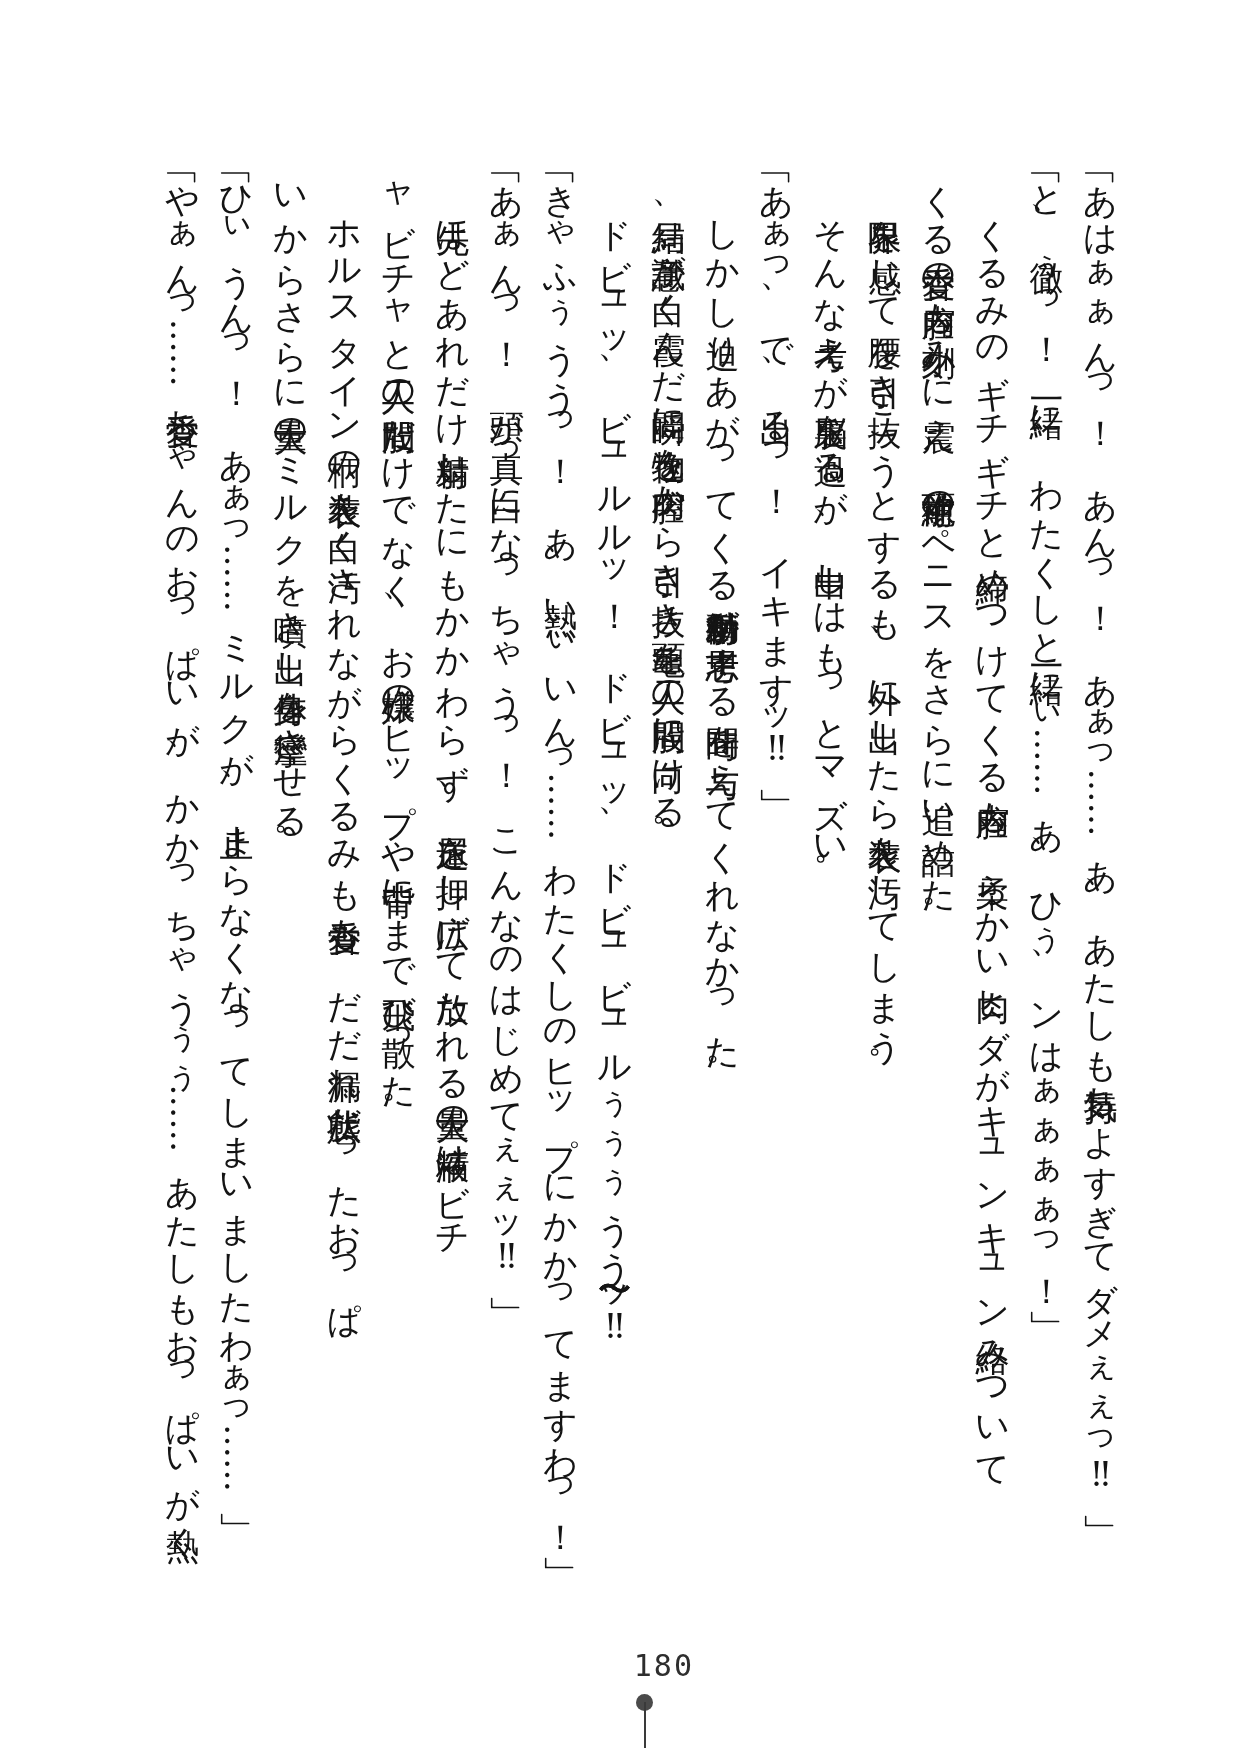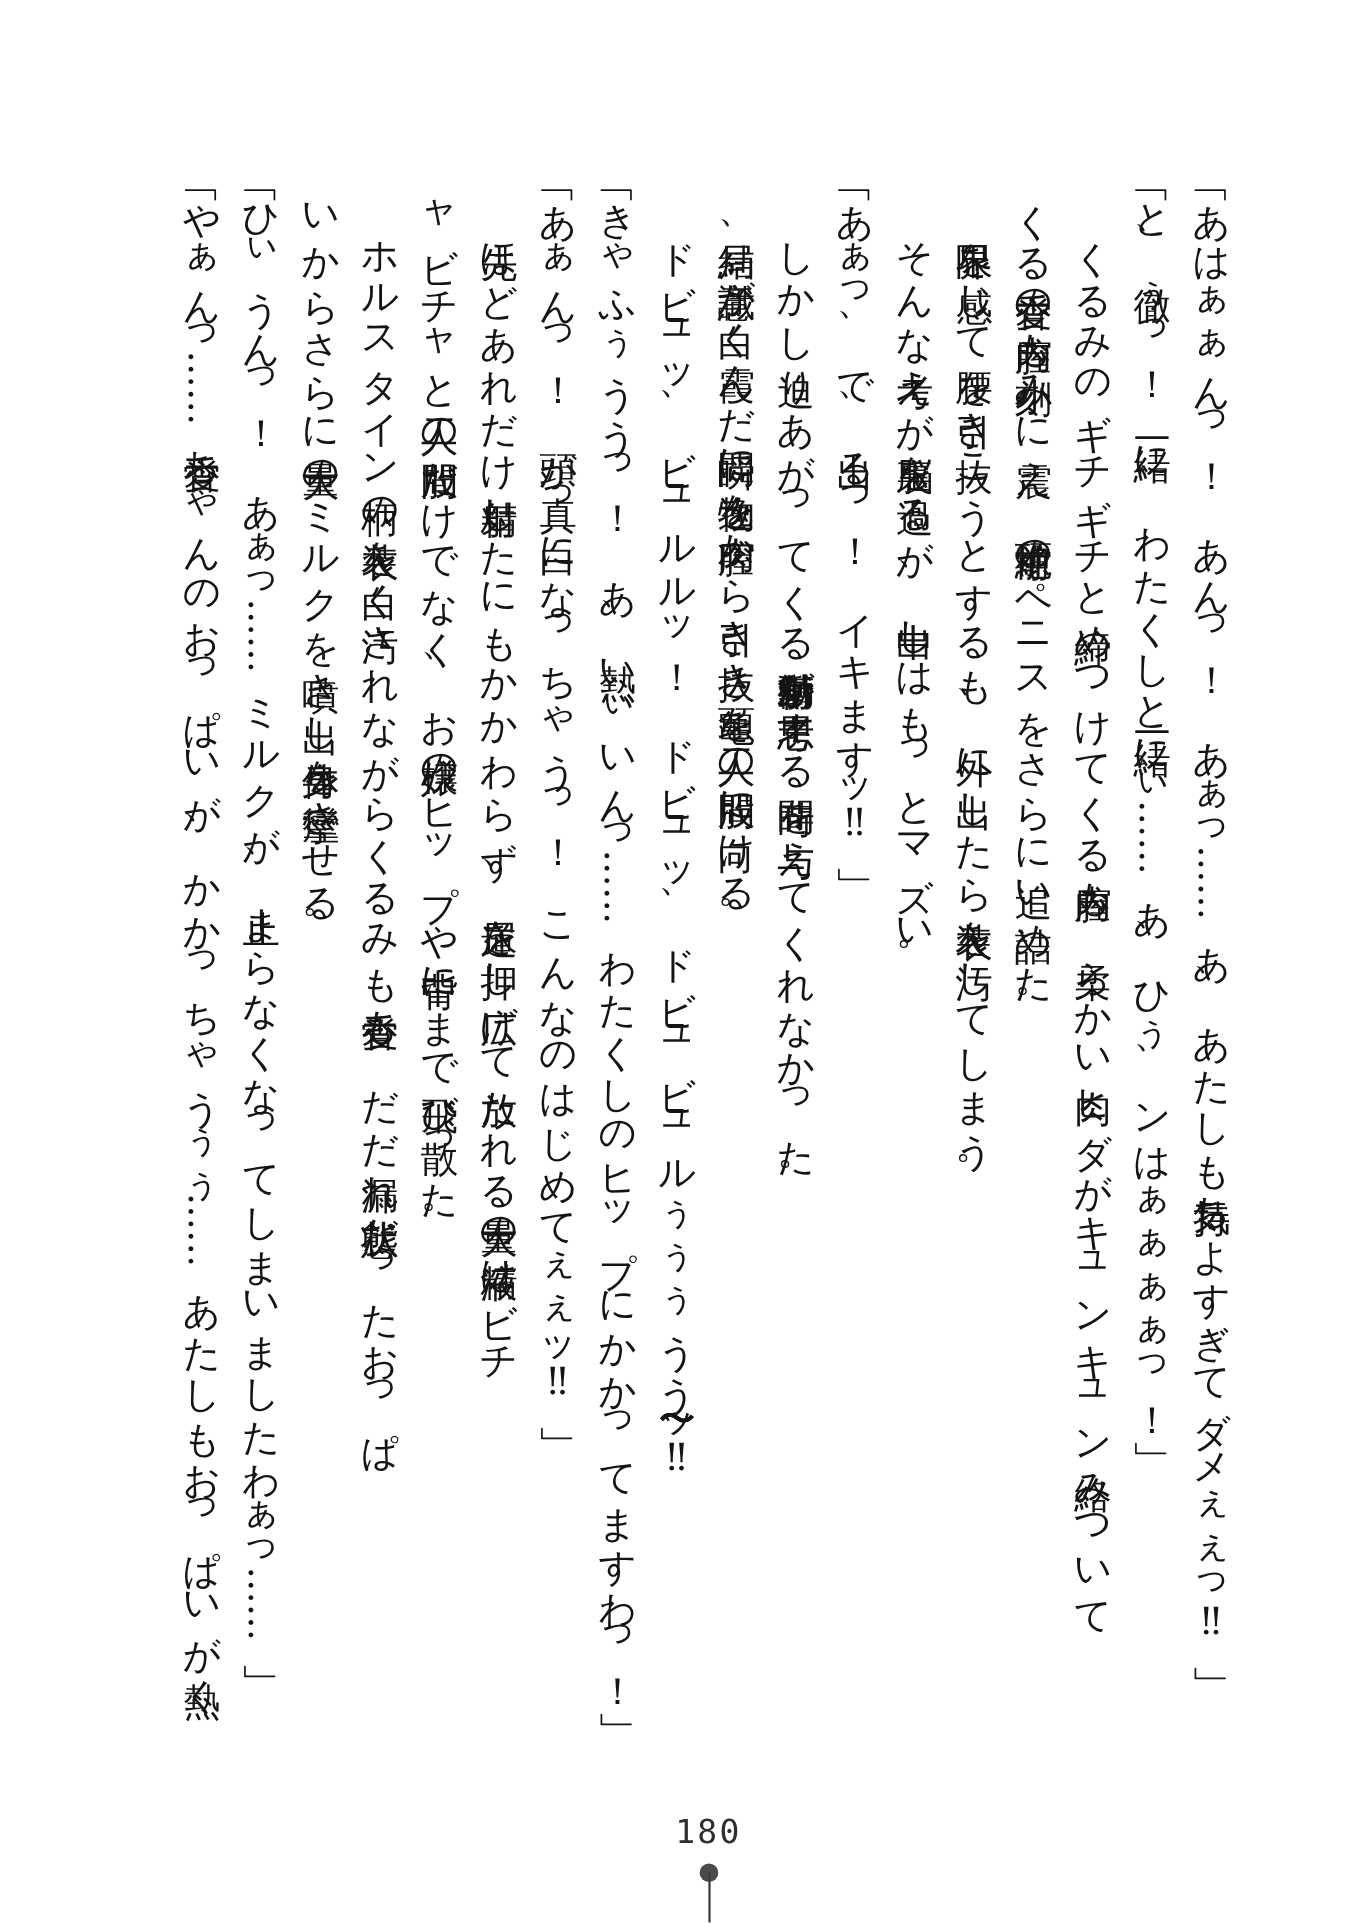--- a/index.html
+++ b/index.html
@@ -42,21 +42,21 @@
     left: 0;
     top: 1640px;
     width: 1240px;
     height: 108px;
   }
   .page-number {
     position: absolute;
     left: 594px;
     top: 8px;
     width: 100px;
-    text-align: center;
+    text-align: right;
     font-family: "DejaVu Sans Mono", "Liberation Mono", monospace;
     font-size: 30px;
     color: #2e2e2e;
     letter-spacing: 2px;
   }
   .footer-dot {
     position: absolute;
     left: 636px;
     top: 54px;
     width: 17px;

